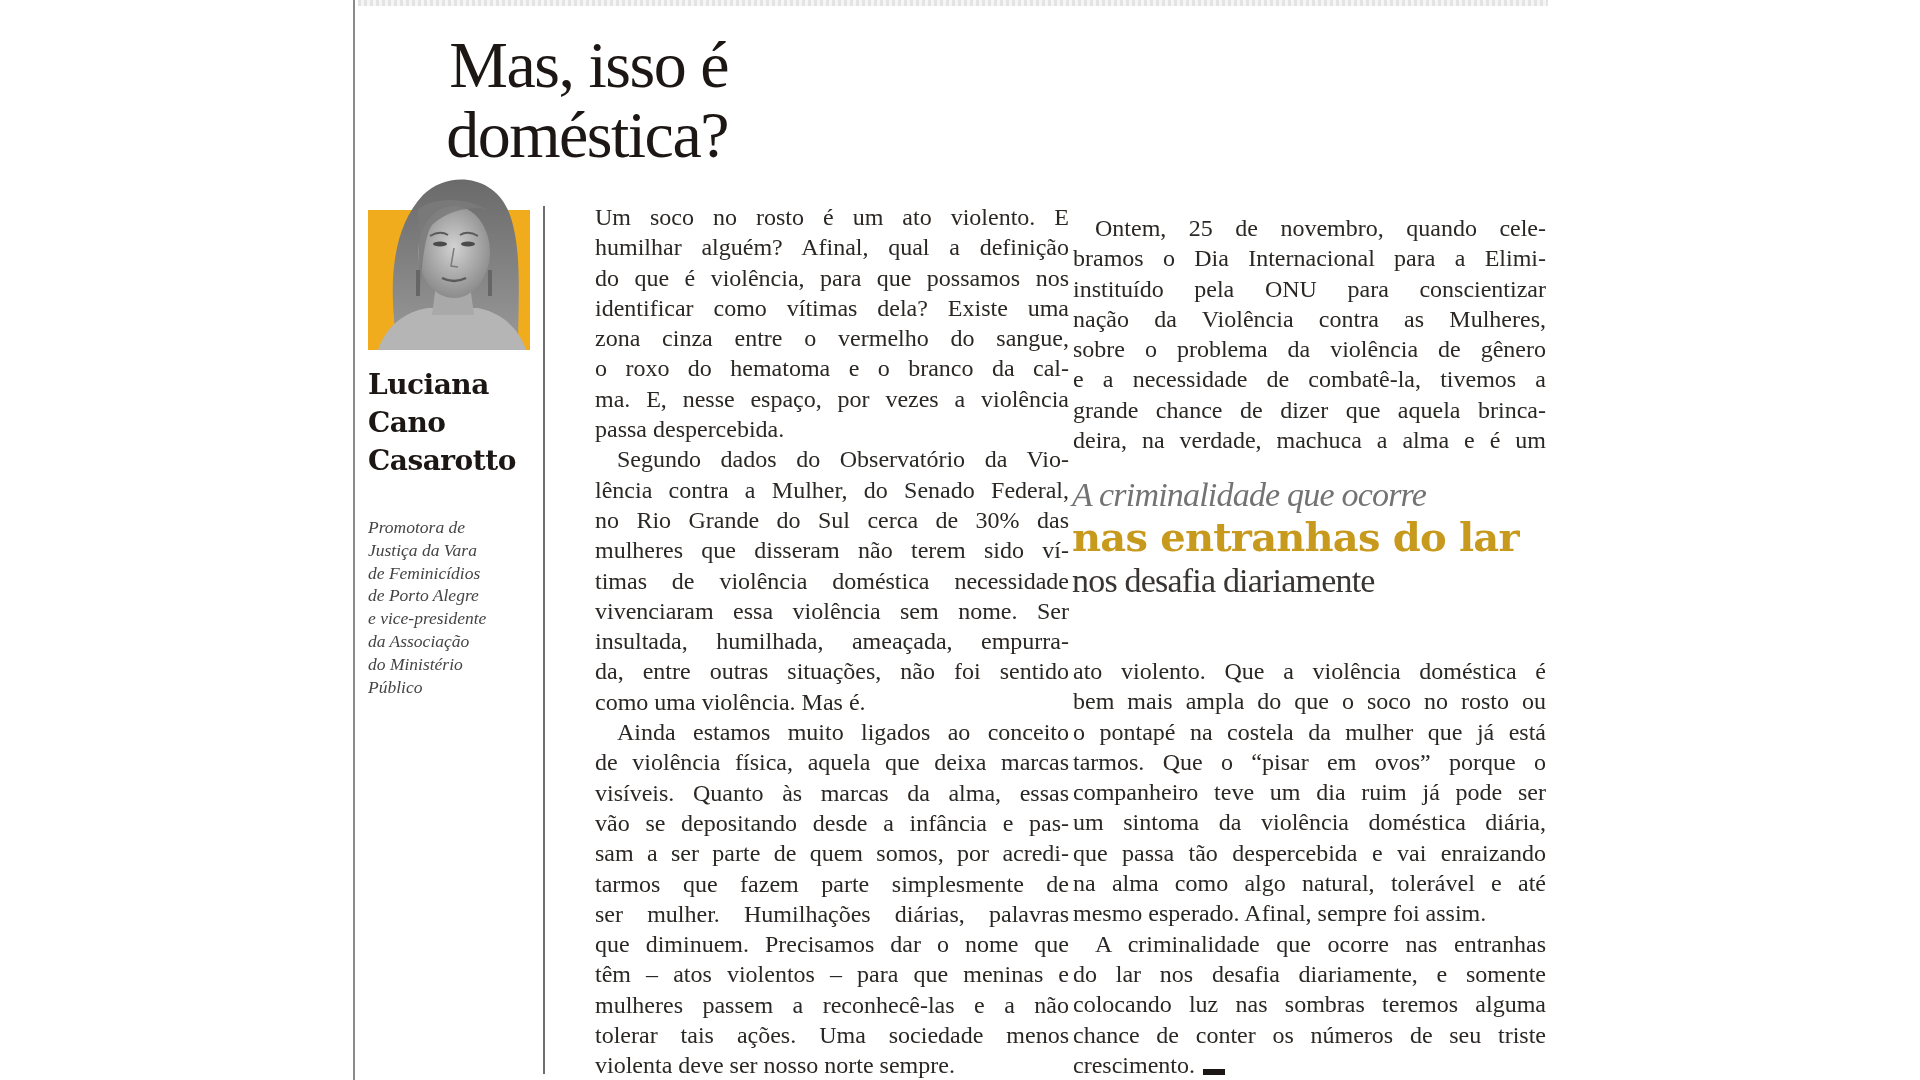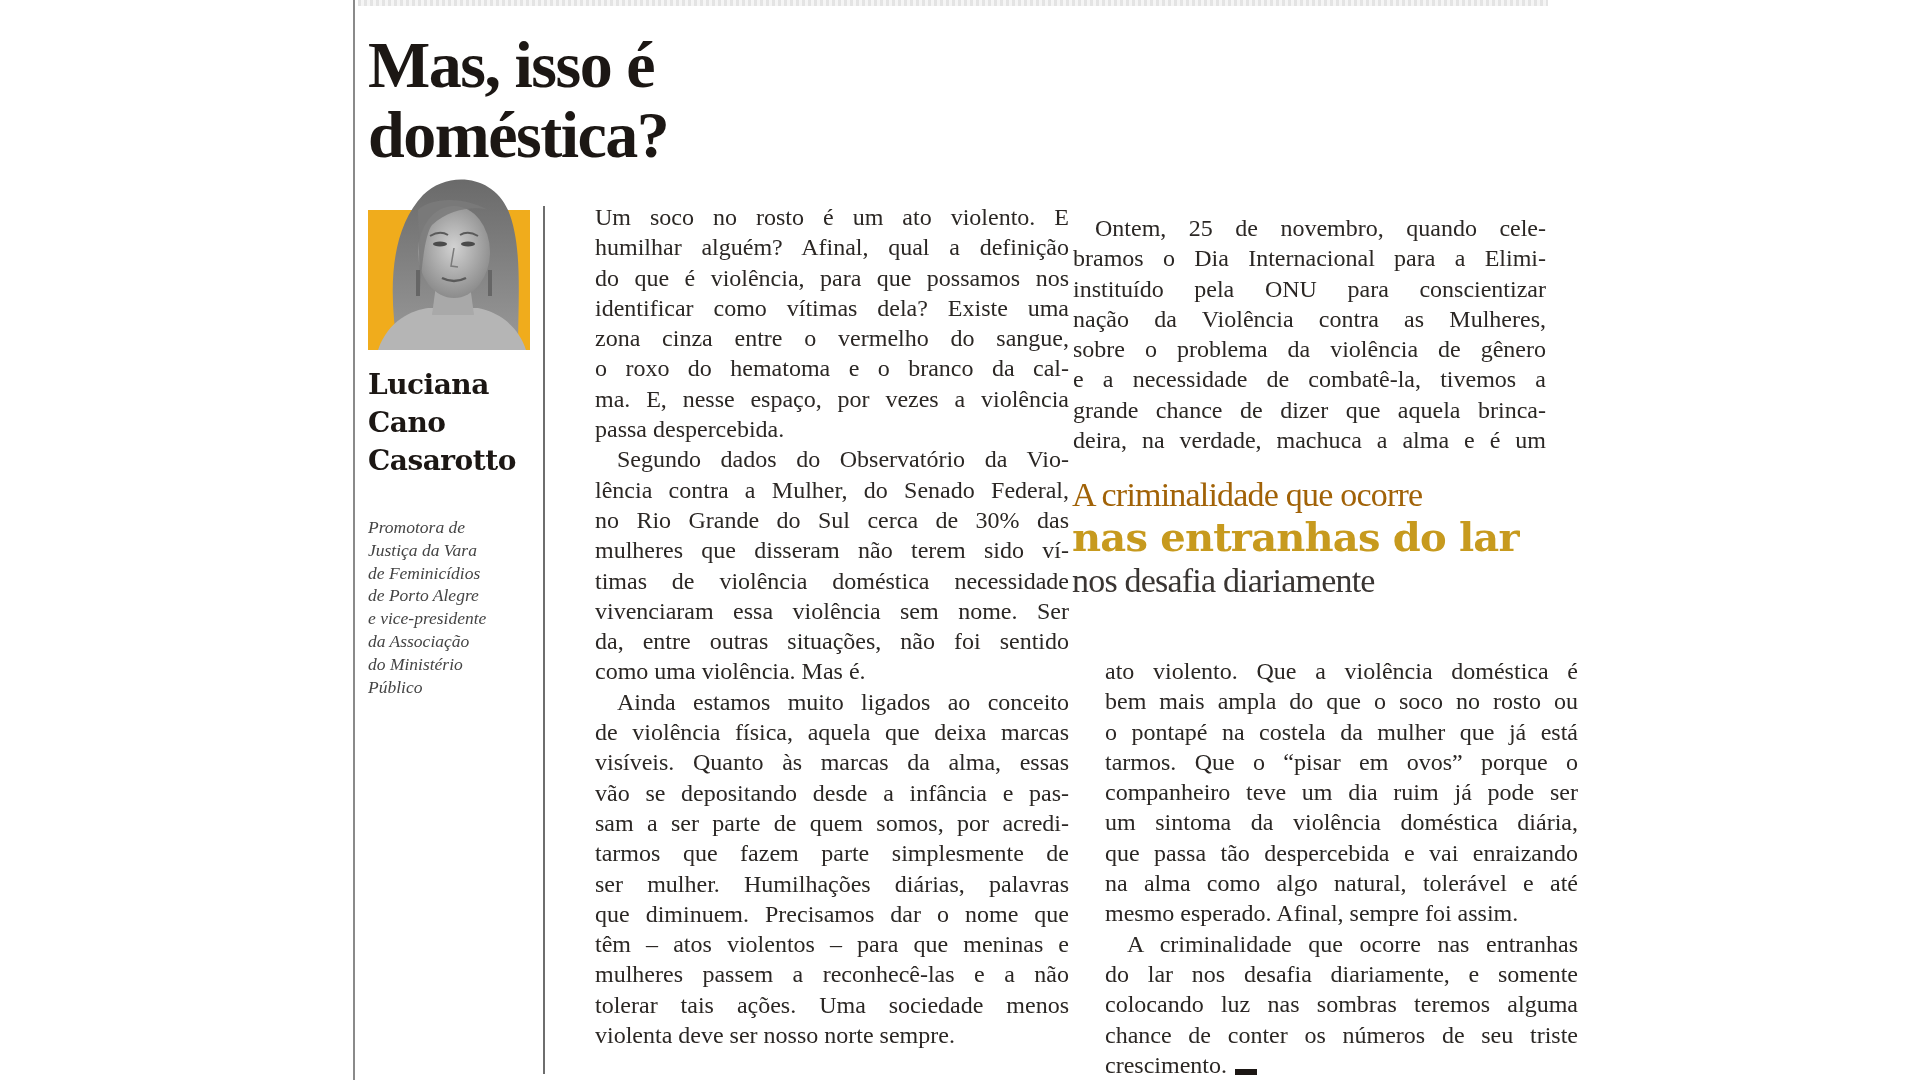--- a/index.html
+++ b/index.html
@@ -21,21 +21,21 @@
   }
   .col-divider {
     position: absolute; left: 543px; top: 206px; width: 2px; height: 868px;
     background: #6e6e6e;
   }
 
   .headline {
     position: absolute; left: 368px; top: 30px; width: 360px;
     font-family: "Liberation Serif", "DejaVu Serif", serif;
     font-size: 66px; line-height: 70px; letter-spacing: -1.5px;
-    color: #1c1714; margin: 0; font-weight: bold;
+    color: #1c1714; margin: 0; font-weight: normal; text-align: right;
   }
 
   .photo {
     position: absolute; left: 368px; top: 170px; width: 162px; height: 180px;
   }
   .photo .yellow {
     position: absolute; left: 0; top: 40px; width: 162px; height: 140px;
     background: #f0ac1c;
   }
   .photo svg { position: absolute; left: 0; top: 0; }
@@ -60,27 +60,27 @@
     position: absolute;
     font-family: "Liberation Serif", "DejaVu Serif", serif;
     font-size: 24px; line-height: 30.3px; color: #2b2724;
   }
   .column .line { white-space: nowrap; display: block; text-align: justify; text-align-last: justify; height: 30.3px; }
   .column .line.last { text-align-last: left; }
   .column .line.indent { padding-left: 22px; }
 
   .col-mid { left: 595px; top: 202px; width: 474px; }
   .col-right-top { left: 1073px; top: 213px; width: 473px; }
-  .col-right-bottom { left: 1073px; top: 656px; width: 473px; margin-left: 32px; }
+  .col-right-bottom { left: 1073px; top: 656px; width: 473px; }
 
   .pull-quote {
     position: absolute; left: 1072px; top: 475px; width: 480px;
     font-family: "Liberation Serif", "DejaVu Serif", serif;
   }
-  .pull-quote .pq-line1 { font-size: 34px; line-height: 40px; color: #a16207; letter-spacing: -0.8px; white-space: nowrap; }
+  .pull-quote .pq-line1 { font-size: 34px; line-height: 40px; color: #737373; letter-spacing: -0.8px; white-space: nowrap; font-style: italic; }
   .pull-quote .pq-line2 { font-size: 40px; line-height: 44px; color: #c79a1e; font-weight: bold; letter-spacing: -0.8px; white-space: nowrap; font-family: "DejaVu Serif", serif; }
   .pull-quote .pq-line3 { font-size: 34px; line-height: 44px; color: #3a3532; letter-spacing: -0.8px; white-space: nowrap; }
 
   .end-mark {
     display: inline-block; width: 22px; height: 6px; background: #1c1714;
     vertical-align: -2px; margin-left: 8px;
   }
 </style>
 </head>
 <body>
@@ -158,20 +158,21 @@
   <span class="line">zona cinza entre o vermelho do sangue,</span>
   <span class="line">o roxo do hematoma e o branco da cal-</span>
   <span class="line">ma. E, nesse espaço, por vezes a violência</span>
   <span class="line last">passa despercebida.</span>
   <span class="line indent">Segundo dados do Observatório da Vio-</span>
   <span class="line">lência contra a Mulher, do Senado Federal,</span>
   <span class="line">no Rio Grande do Sul cerca de 30% das</span>
   <span class="line">mulheres que disseram não terem sido ví-</span>
   <span class="line">timas de violência doméstica necessidade</span>
   <span class="line">vivenciaram essa violência sem nome. Ser</span>
+  <span class="line">insultada, humilhada, ameaçada, empurra-</span>
   <span class="line">da, entre outras situações, não foi sentido</span>
   <span class="line last">como uma violência. Mas é.</span>
   <span class="line indent">Ainda estamos muito ligados ao conceito</span>
   <span class="line">de violência física, aquela que deixa marcas</span>
   <span class="line">visíveis. Quanto às marcas da alma, essas</span>
   <span class="line">vão se depositando desde a infância e pas-</span>
   <span class="line">sam a ser parte de quem somos, por acredi-</span>
   <span class="line">tarmos que fazem parte simplesmente de</span>
   <span class="line">ser mulher. Humilhações diárias, palavras</span>
   <span class="line">que diminuem. Precisamos dar o nome que</span>

